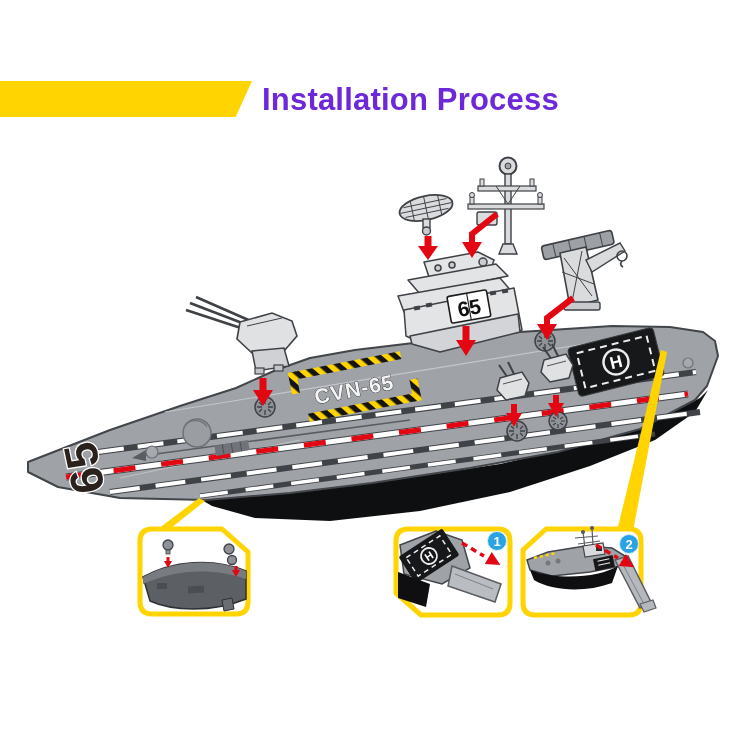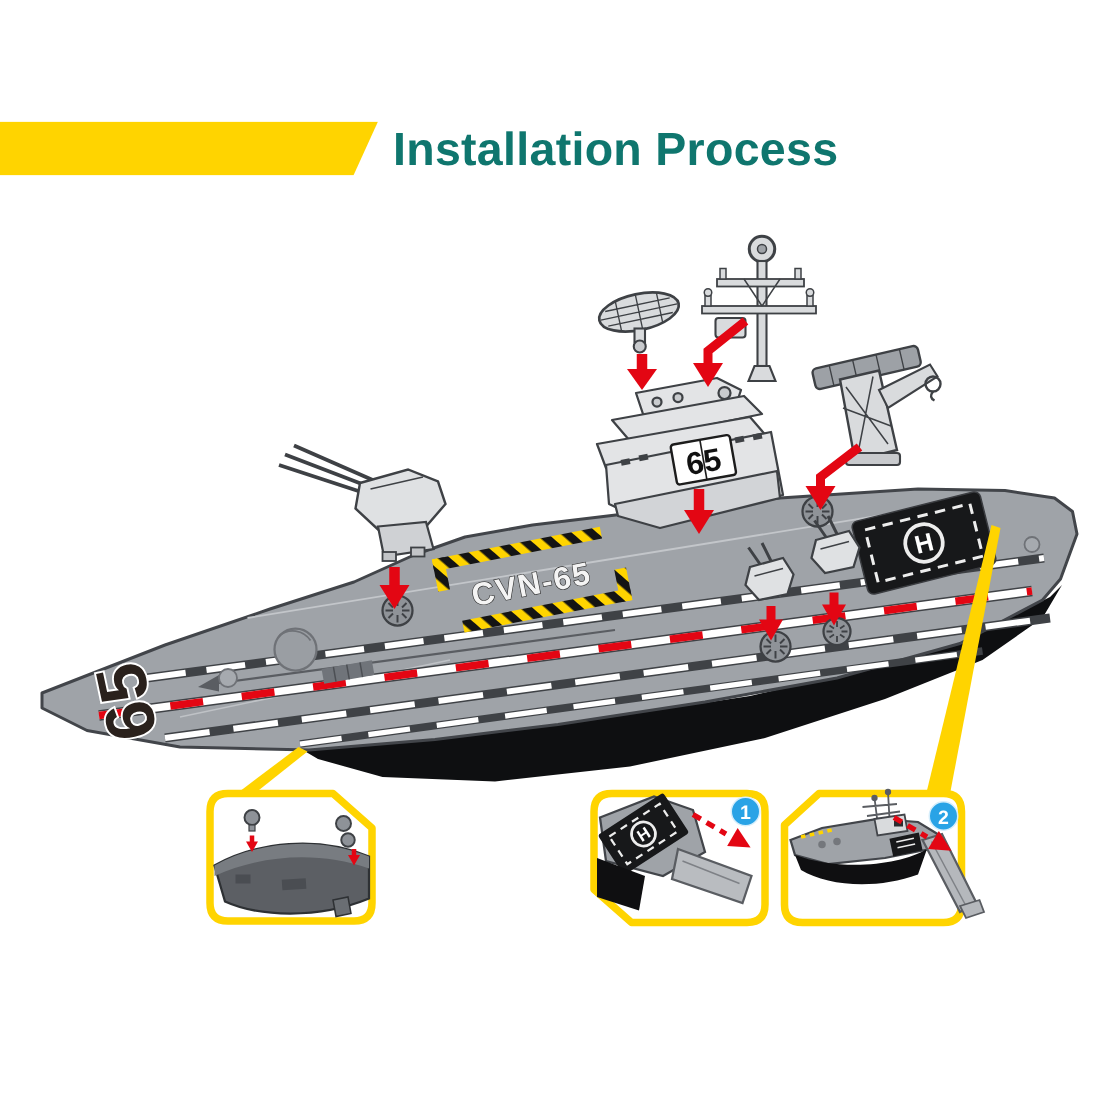--- a/index.html
+++ b/index.html
@@ -7,21 +7,21 @@
     position:relative;width:735px;height:735px;background:#ffffff;
     overflow:hidden;font-family:"Liberation Sans",sans-serif;
   }
   .title-band{
     position:absolute;left:0;top:81px;width:252px;height:36px;
     background:#FFD400;
     clip-path:polygon(0 0,100% 0,93.5% 100%,0 100%);
   }
   .page-title{
     position:absolute;left:262px;top:82px;margin:0;
-    font-size:31px;font-weight:700;color:#0f766e;letter-spacing:.2px;
+    font-size:31px;font-weight:700;color:#6d28d9;letter-spacing:.2px;
     white-space:nowrap;
   }
   svg{position:absolute;left:0;top:0;}
   text{font-family:"Liberation Sans","DejaVu Sans",sans-serif;}
 </style>
 </head>
 <body>
 
 <div class="canvas">
 

